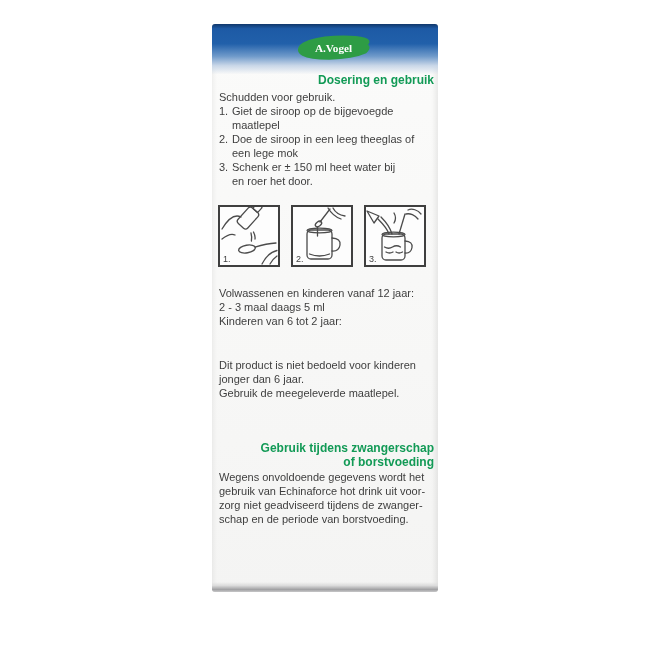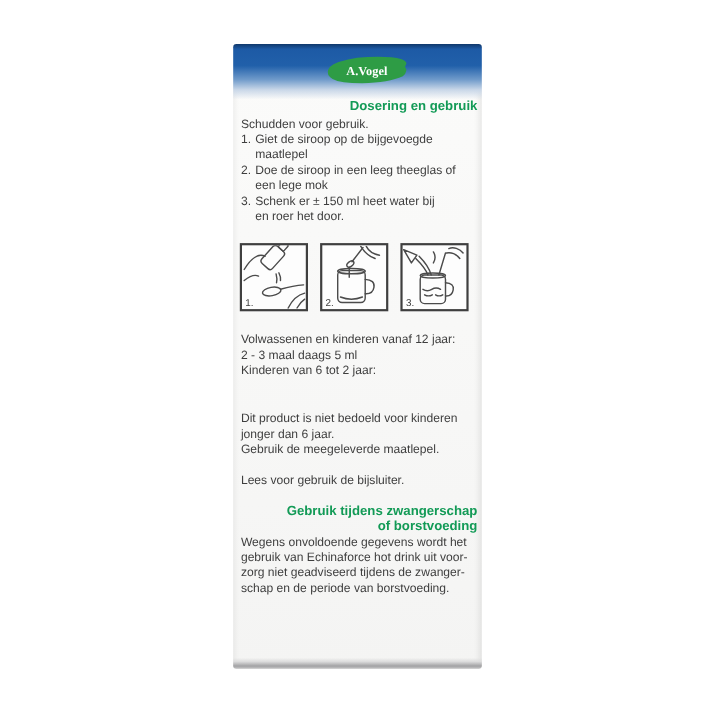--- a/index.html
+++ b/index.html
@@ -5,21 +5,21 @@
   html,body{margin:0;padding:0;}
   body{
     width:650px;height:650px;background:#ffffff;overflow:hidden;
     font-family:"Liberation Sans","DejaVu Sans",sans-serif;
     -webkit-font-smoothing:antialiased;
   }
   .stage{position:relative;width:650px;height:650px;background:#ffffff;}
 
   
   .box{
-    position:absolute;left:212px;top:40px;width:226px;height:568px;
+    position:absolute;left:212px;top:24px;width:226px;height:568px;
     background:linear-gradient(180deg,#fbfbfa 0%,#f7f7f6 60%,#f4f4f3 100%);
     border-radius:3px;
     box-shadow:inset 2px 0 4px rgba(0,0,0,0.05), inset -3px 0 5px rgba(0,0,0,0.07);
   }
   .band{
     position:absolute;left:0;top:0;width:100%;height:52px;
     border-radius:3px 3px 0 0;
     background:linear-gradient(180deg,#10386b 0%,#1d5aa5 9%,#2160aa 38%,#6f9aca 62%,#c9d7e8 80%,rgba(247,247,246,0) 97%);
   }
   .bottom-edge{
@@ -161,21 +161,20 @@
     <div class="blk blk-doses">
       <span class="line">Volwassenen en kinderen vanaf 12 jaar:</span>
       <span class="line it">2 - 3 maal daags 5 ml</span>
       <span class="line">Kinderen van 6 tot 2 jaar:</span>
     </div>
 
     <div class="blk blk-note pre">Dit product is niet bedoeld voor kinderen
 jonger dan 6 jaar.
 Gebruik de meegeleverde maatlepel.</div>
 
-    <div class="blk blk-leaflet">Lees voor gebruik de bijsluiter.</div>
 
     <div class="blk blk-preg pre">Wegens onvoldoende gegevens wordt het
 gebruik van Echinaforce hot drink uit voor-
 zorg niet geadviseerd tijdens de zwanger-
 schap en de periode van borstvoeding.</div>
 
     <div class="blk blk-heading2 h-green pre">Gebruik tijdens zwangerschap
 of borstvoeding</div>
 
     <div class="bottom-edge"></div>

